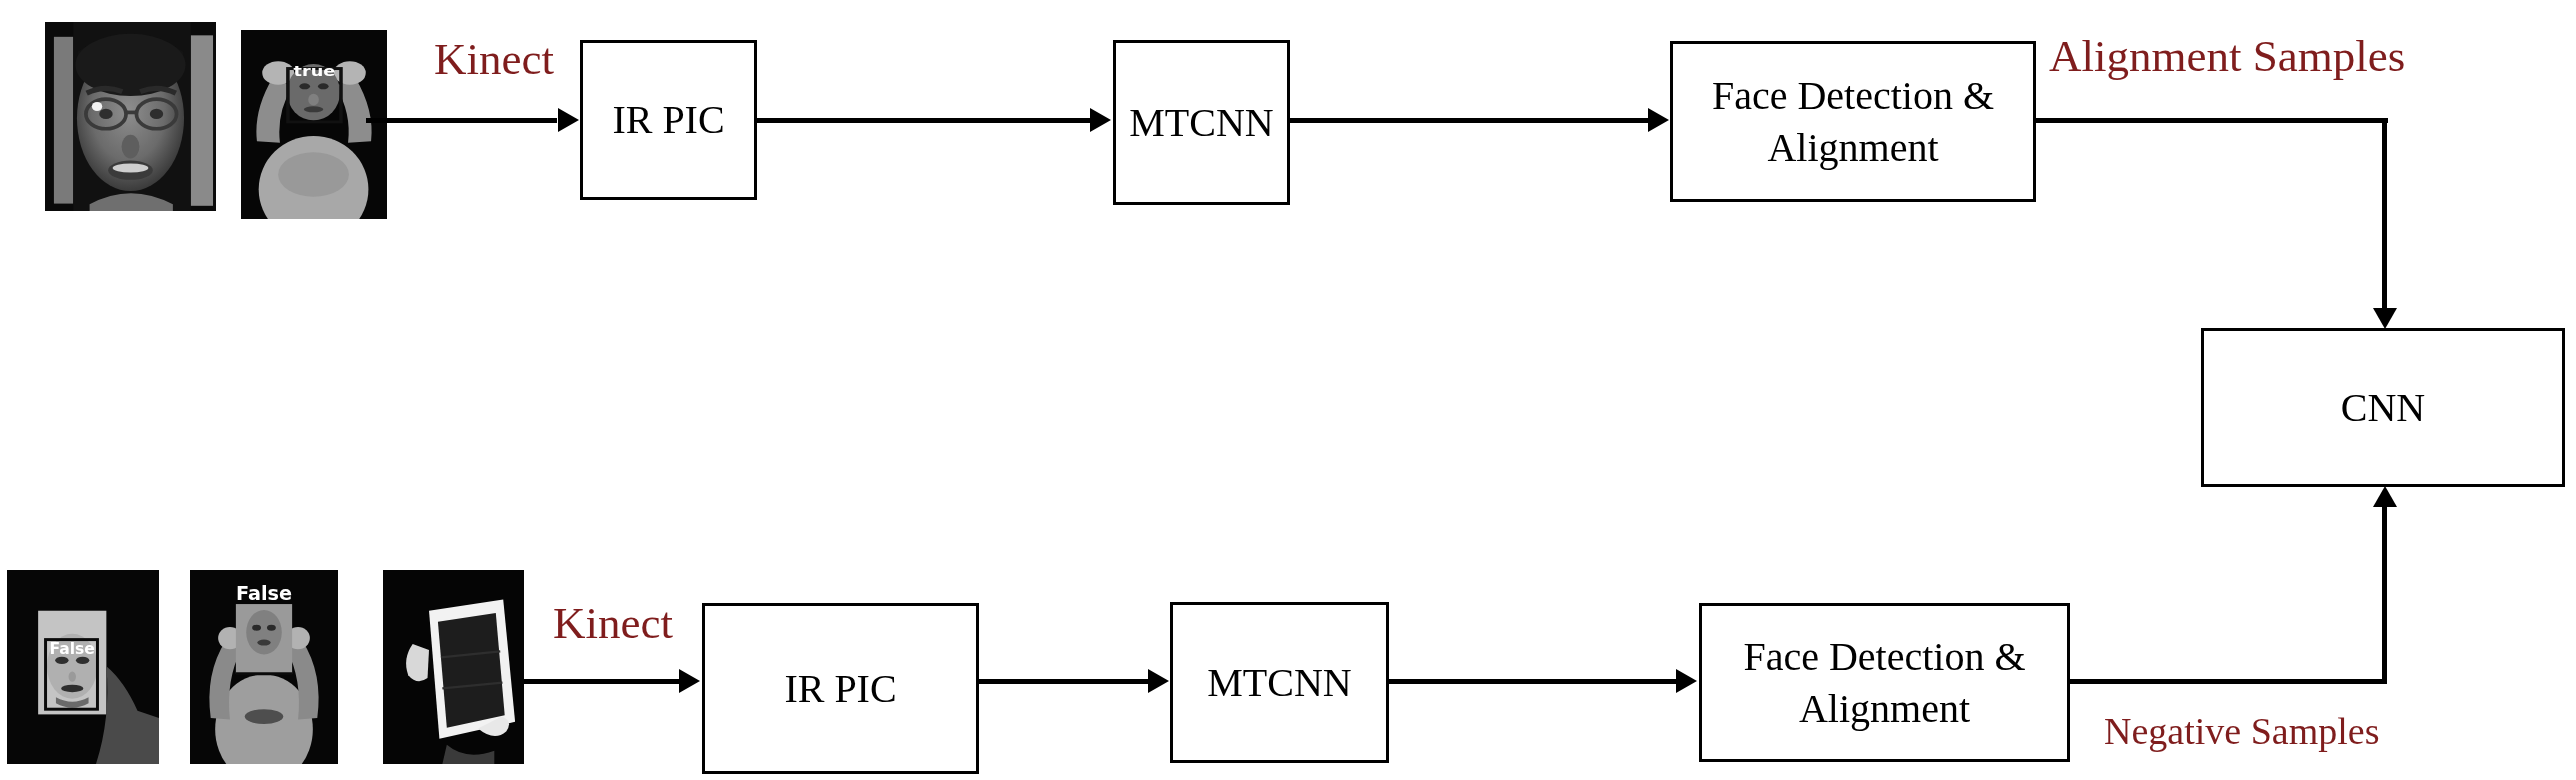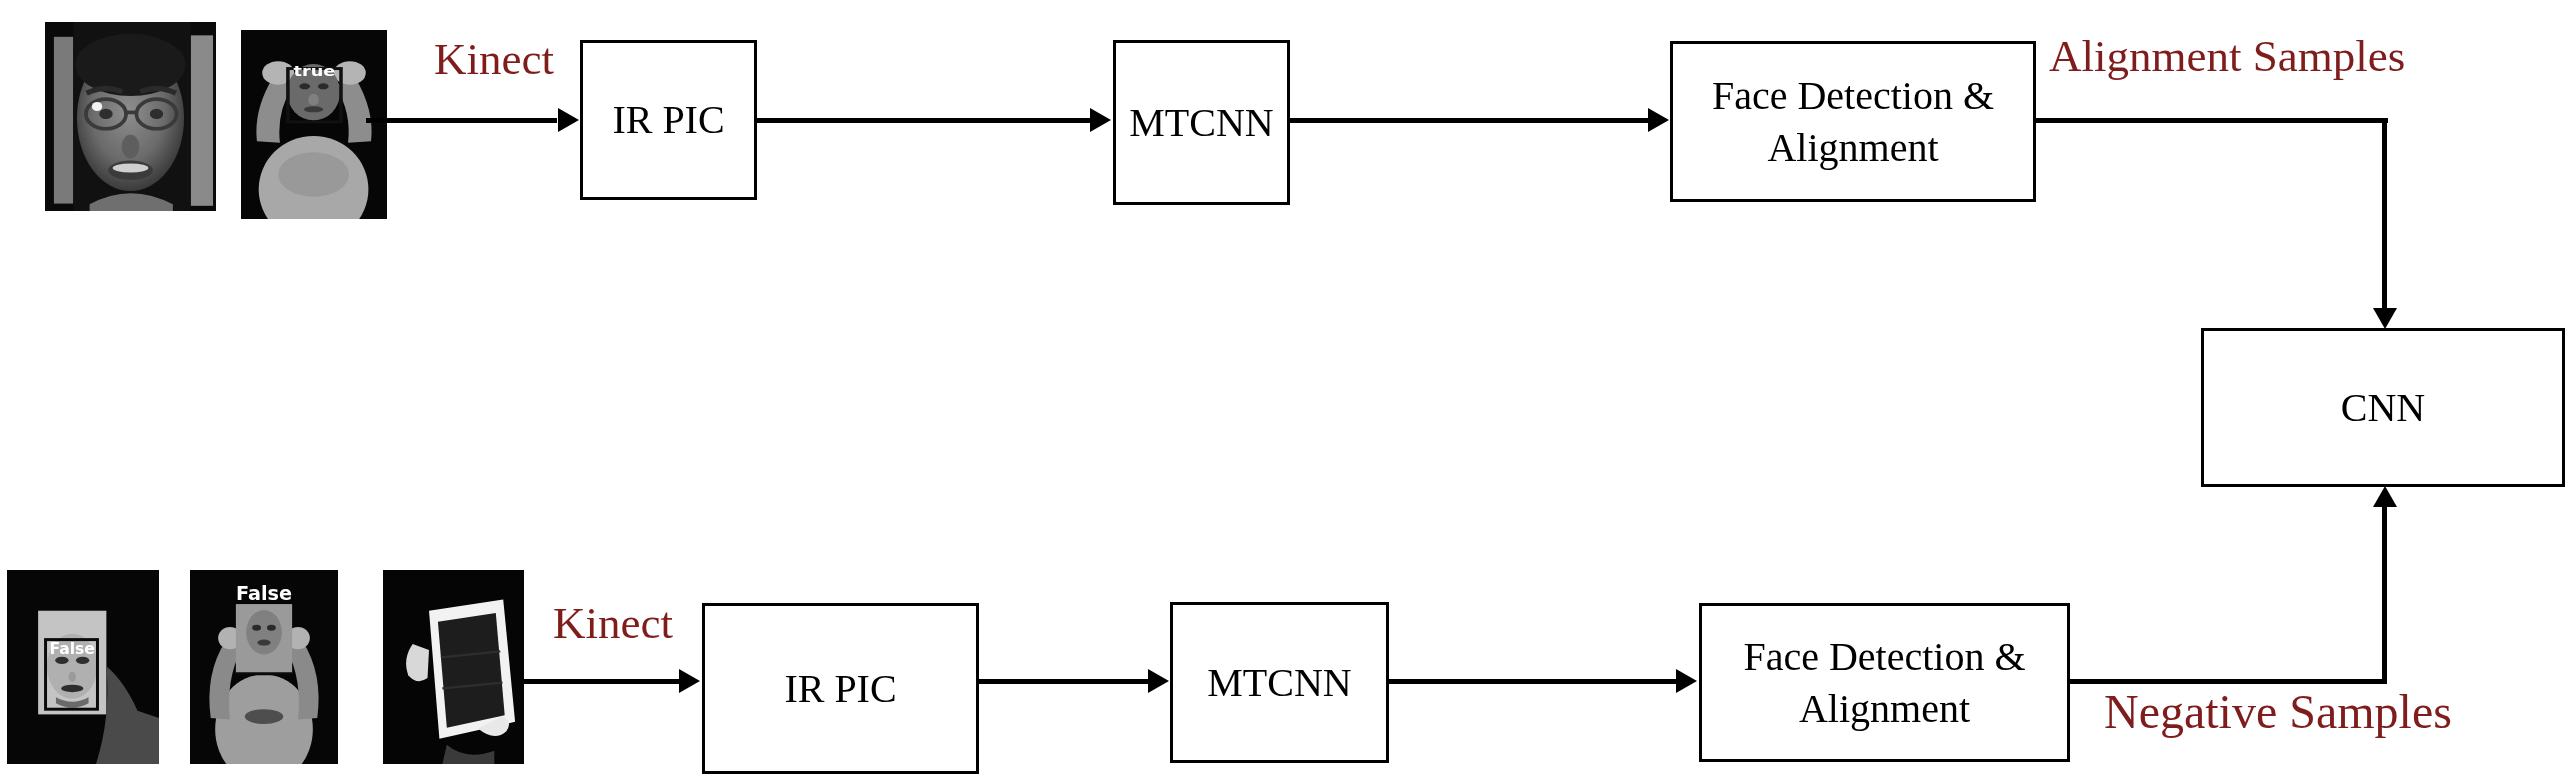--- a/index.html
+++ b/index.html
@@ -184,20 +184,20 @@
   </div>
 
   <div class="hline" style="left:1389px;top:679px;width:287px;"></div>
   <div class="arrowR" style="left:1676px;top:669px;"></div>
 
   <div class="pbox" style="left:1699px;top:603px;width:371px;height:159px;font-size:40px;flex-direction:column;">
     <span class="lbl">Face Detection &amp;</span>
     <span class="lbl">Alignment</span>
   </div>
 
-  <div class="txt" style="left:2104px;top:688px;font-size:48px;text-align:right;">Negative Samples</div>
+  <div class="txt" style="left:2104px;top:712px;font-size:38px;text-align:right;">Negative Samples</div>
 
   <div class="hline" style="left:2069px;top:679px;width:318px;"></div>
   <div class="vline" style="left:2382px;top:506px;height:175px;"></div>
   <div class="arrowU" style="left:2373px;top:486px;"></div>
 
 </div>
 
 
 </body></html>

